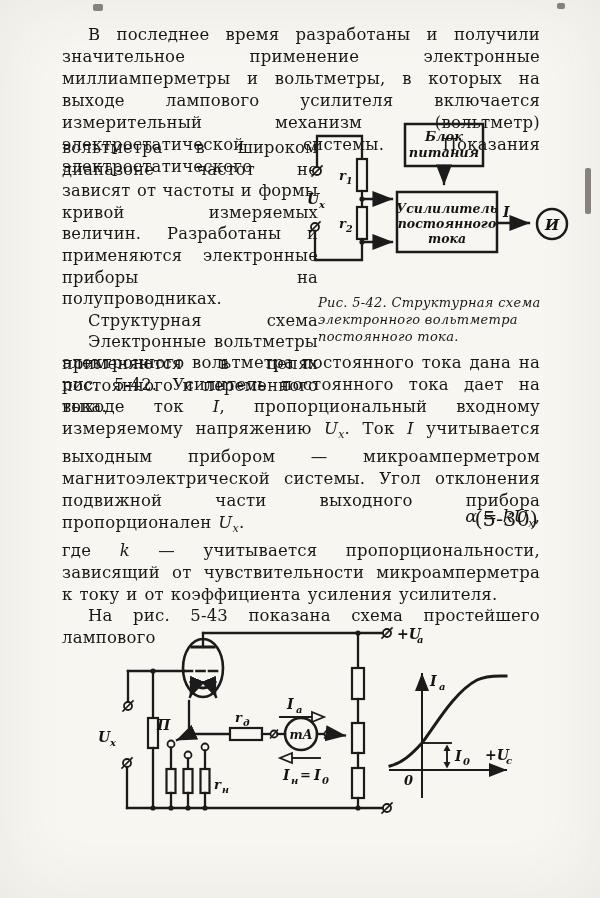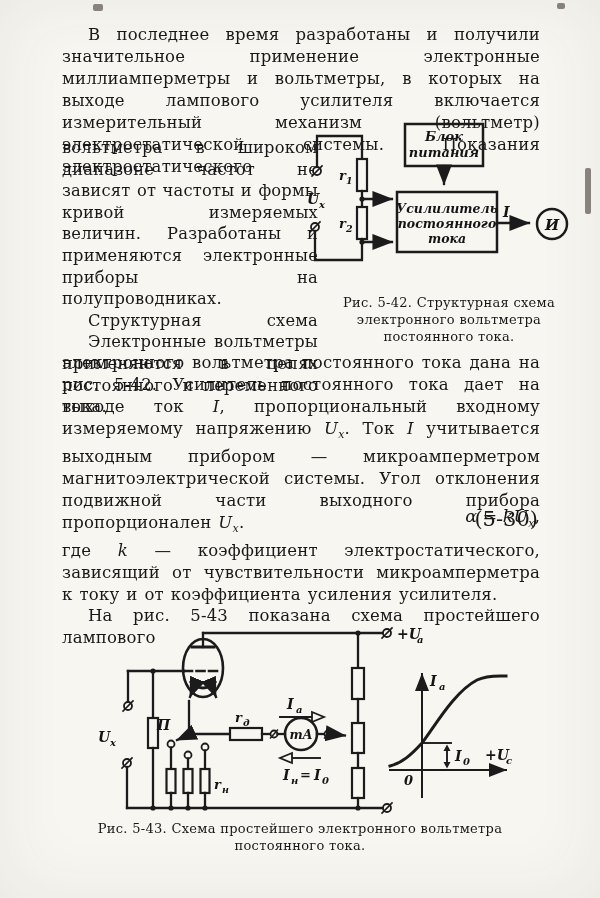--- a/index.html
+++ b/index.html
@@ -17,22 +17,23 @@
   .spread{ text-align-last:justify; }
   .var{ font-style:italic; }
   sub.vs{ font-style:italic; font-size:11px; }
   .col{
     position:absolute; left:62px; top:137px; width:256px;
   }
   .col p{ margin:0; font-size:16.3px; line-height:21.6px; text-align:justify;
           letter-spacing:.2px; word-spacing:1px; }
   .figure{ position:absolute; }
   .caption{
-    position:absolute; font-size:13px; line-height:17px; text-align:center;
+    position:absolute; font-size:13px; line-height:17px; 
     letter-spacing:.3px;
+    font-style:italic;
   }
   .formula-row{ position:absolute; left:62px; top:506px; width:478px; height:26px;
     font-size:17.5px; }
   .formula-c{ position:absolute; left:0; width:100%; text-align:right; }
   .formula-n{ position:absolute; right:2px; top:1px; font-size:21px; }
   .pagenum{ position:absolute; right:25px; top:898px; font-size:15.5px; font-weight:bold;
     letter-spacing:.5px; }
   
   .wire{ stroke:#1b1b1b; stroke-width:2.3; fill:none; stroke-linecap:square;}
   .wire3{ stroke:#1b1b1b; stroke-width:3; fill:none; stroke-linecap:square;}
@@ -115,21 +116,21 @@
 
   <div class="caption" style="left:318px;top:294px;width:262px">Рис. 5-42. Структурная схема электронного вольтметра постоянного тока.</div>
 
   <p class="para" style="left:62px;top:352px;width:478px"><span>электронного вольтметра постоянного тока дана на рис. 5-42. Усилитель постоянного тока дает на выходе ток </span><span class="var">I</span><span>, пропорциональный входному измеряемому напряжению </span><span class="var">U</span><sub class="vs">x</sub><span>. Ток </span><span class="var">I</span><span> учитывается выходным прибором — микроамперметром магнитоэлектрической системы. Угол отклонения подвижной части выходного прибора пропорционален </span><span class="var">U</span><sub class="vs">x</sub><span>.</span></p>
 
   <div class="formula-row">
     <div class="formula-c"><span class="var">α</span><span> = </span><span class="var">kU</span><sub class="vs">x</sub><span>,</span></div>
     <div class="formula-n">(5-30)</div>
   </div>
 
-  <p class="para" style="left:62px;top:540px;width:478px"><span>где </span><span class="var">k</span><span> — коэффициент электростатического, зависящий от чувствительности микроамперметра к току и от коэффициента усиления усилителя.</span></p>
+  <p class="para" style="left:62px;top:540px;width:478px"><span>где </span><span class="var">k</span><span> — учитывается пропорциональности, зависящий от чувствительности микроамперметра к току и от коэффициента усиления усилителя.</span></p>
 
   <p class="para indent spread" style="left:62px;top:605px;width:478px">На рис. 5-43 показана схема простейшего лампового</p>
 
   <div class="figure" style="left:58px;top:621px">
     <svg width="484" height="196" viewBox="0 0 484 196">
       <defs>
         <marker id="ah43" markerWidth="10" markerHeight="8" refX="8.5" refY="3.5" orient="auto">
           <path d="M0,0 L9,3.5 L0,7 z" fill="#1b1b1b"></path>
         </marker>
       </defs>
@@ -236,17 +237,16 @@
       <path d="M332,145 C344,142 353,134 364,122 C377,105 396,71 419,59 C429,54 440,55 448,55" class="wire3"></path>
       <path d="M364,122 H393" class="wire" style="stroke-width:1.9"></path>
       <path d="M389,129 V142" class="wire" style="stroke-width:1.9"></path>
       <polygon points="385.5,130 392.5,130 389,123.5" class="dot"></polygon>
       <polygon points="385.5,141 392.5,141 389,147.5" class="dot"></polygon>
       <text x="397" y="140" class="ft f14">I</text>
       <text x="405" y="144" class="ft f10">0</text>
     </svg>
   </div>
 
-  <div class="caption" style="left:75px;top:820px;width:450px">Рис. 5-43. Схема простейшего электронного вольтметра постоянного тока.</div>
 
   <div class="pagenum">165</div>
 
 </div>
 
 </body></html>

